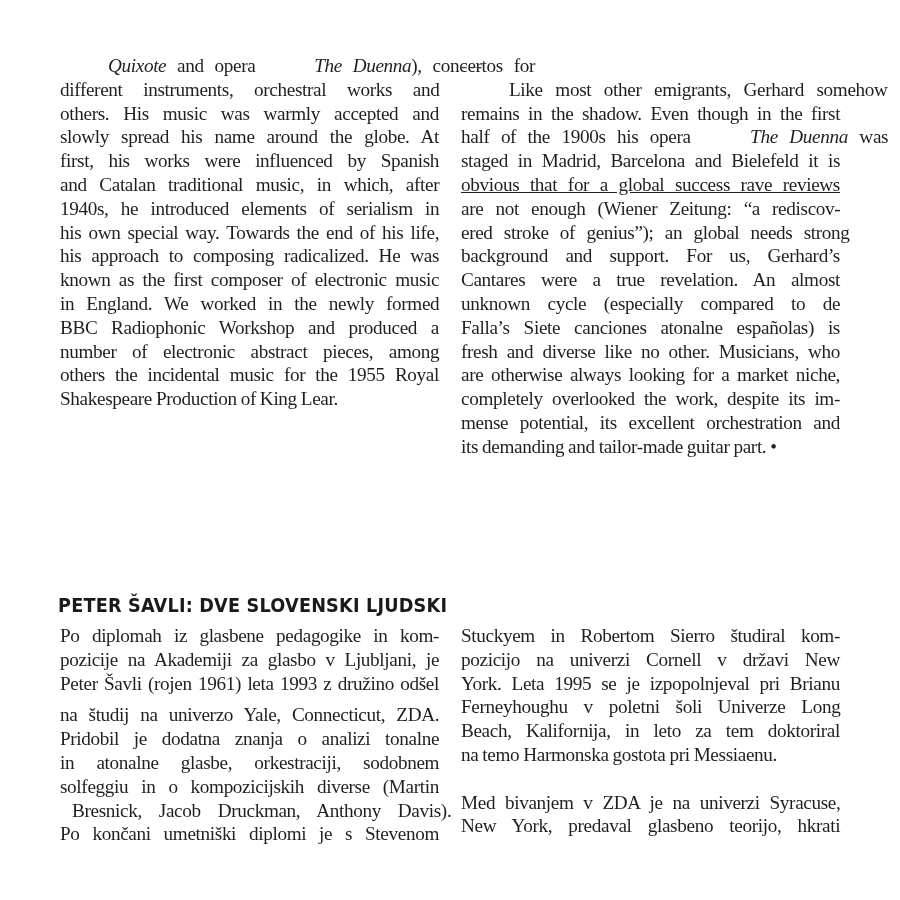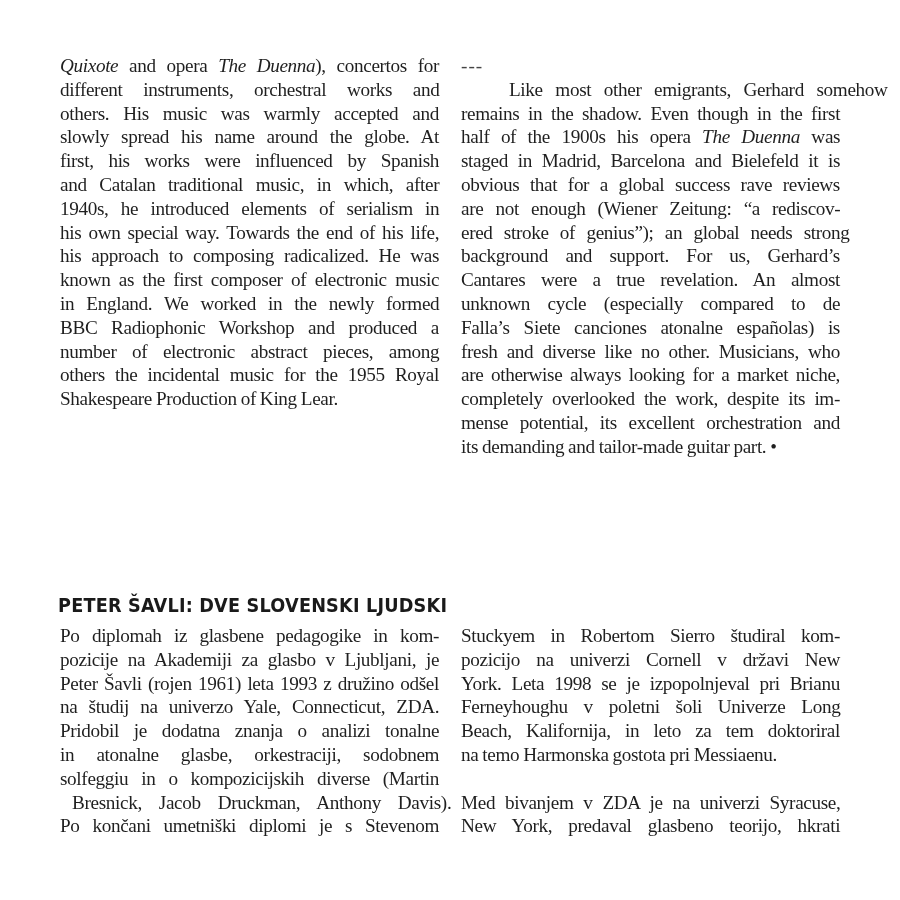--- a/index.html
+++ b/index.html
@@ -28,21 +28,21 @@
     .col-br { left: 461px; top: 624px; }
     .dashes { color: #444; letter-spacing: 1px; }
     .heading {
       position: absolute; left: 58px; top: 594px;
       font-family: "DejaVu Sans", "Liberation Sans", sans-serif;
       font-weight: bold; font-size: 19px; letter-spacing: 0.2px;
       color: #1a1a1a; white-space: nowrap;
       transform: scaleX(0.93); transform-origin: left top;
     }
     .gap { height: 23.8px; display: block; }
-    i { font-style: italic; }
+    i { font-style: italic; margin-left: 48px; }
   </style>
 </head>
 <body>
 
 <div class="col col-tl">
   <span class="line" style="display: block; width: auto; word-spacing: 6.33333px;"><i>Quixote</i> <span>and opera </span><i>The Duenna</i><span>), concertos for</span></span>
   <span class="line" style="display: block; width: auto; word-spacing: 16.25px;">different instruments, orchestral works and</span>
   <span class="line" style="display: block; width: auto; word-spacing: 9.5px;">others. His music was warmly accepted and</span>
   <span class="line" style="display: block; width: auto; word-spacing: 7.5px;">slowly spread his name around the globe. At</span>
   <span class="line" style="display: block; width: auto; word-spacing: 10.3333px;">first, his works were influenced by Spanish</span>
@@ -57,51 +57,51 @@
   <span class="line" style="display: block; width: auto; word-spacing: 5.64286px;">others the incidental music for the 1955 Royal</span>
   <span class="line last">Shakespeare Production of King Lear.</span>
 </div>
 
 <div class="col col-tr">
   <span class="line last dashes">---</span>
   <span class="line" style="display: block; width: auto; word-spacing: 8.1px; margin-left: 48px;">Like most other emigrants, Gerhard somehow</span>
   <span class="line" style="display: block; width: auto; word-spacing: 4.25px;">remains in the shadow. Even though in the first</span>
   <span class="line" style="display: block; width: auto; word-spacing: 7px;"><span>half of the 1900s his opera </span><i>The Duenna</i><span> was</span></span>
   <span class="line" style="display: block; width: auto; word-spacing: 5.35714px;">staged in Madrid, Barcelona and Bielefeld it is</span>
-  <span class="line" style="display: block; width: auto; word-spacing: 6.07143px;">obvious that for a global success rave reviews</span>
+  <span class="line" style="display: block; width: auto; word-spacing: 6.07143px; text-decoration: underline;">obvious that for a global success rave reviews</span>
   <span class="line" style="display: block; width: auto; word-spacing: 7.66667px;">are not enough (Wiener Zeitung: “a rediscov-</span>
   <span class="line" style="display: block; width: auto; word-spacing: 6.78571px;">ered stroke of genius”); an global needs strong</span>
   <span class="line" style="display: block; width: auto; word-spacing: 12.9px;">background and support. For us, Gerhard’s</span>
   <span class="line" style="display: block; width: auto; word-spacing: 11.1667px;">Cantares were a true revelation. An almost</span>
   <span class="line" style="display: block; width: auto; word-spacing: 13.1px;">unknown cycle (especially compared to de</span>
   <span class="line" style="display: block; width: auto; word-spacing: 9.3px;">Falla’s Siete canciones atonalne españolas) is</span>
   <span class="line" style="display: block; width: auto; word-spacing: 4.64286px;">fresh and diverse like no other. Musicians, who</span>
   <span class="line" style="display: block; width: auto; word-spacing: 3.07143px;">are otherwise always looking for a market niche,</span>
   <span class="line" style="display: block; width: auto; word-spacing: 4.66667px;">completely overlooked the work, despite its im-</span>
   <span class="line" style="display: block; width: auto; word-spacing: 7.1px;">mense potential, its excellent orchestration and</span>
   <span class="line last">its demanding and tailor-made guitar part. •</span>
 </div>
 
 <div class="heading">PETER ŠAVLI: DVE SLOVENSKI LJUDSKI</div>
 
 <div class="col col-bl">
   <span class="line" style="display: block; width: auto; word-spacing: 7.83333px;">Po diplomah iz glasbene pedagogike in kom-</span>
   <span class="line" style="display: block; width: auto; word-spacing: 5.35714px;">pozicije na Akademiji za glasbo v Ljubljani, je</span>
   <span class="line" style="display: block; width: auto; word-spacing: 1.875px;">Peter Šavli (rojen 1961) leta 1993 z družino odšel</span>
-  <span class="line" style="display: block; width: auto; word-spacing: 6.66667px;">na študij na univerzo Yale, Connecticut, ZDA.</span>
+  <span class="line" style="display: block; width: auto; word-spacing: 6.66667px; margin-top: 8px;">na študij na univerzo Yale, Connecticut, ZDA.</span>
   <span class="line" style="display: block; width: auto; word-spacing: 10.3333px;">Pridobil je dodatna znanja o analizi tonalne</span>
   <span class="line" style="display: block; width: auto; word-spacing: 17.75px;">in atonalne glasbe, orkestraciji, sodobnem</span>
   <span class="line" style="display: block; width: auto; word-spacing: 6.5px;">solfeggiu in o kompozicijskih diverse (Martin</span>
   <span class="line" style="display: block; width: auto; word-spacing: 12.5px; margin-left: 12px;">Bresnick, Jacob Druckman, Anthony Davis).</span>
   <span class="line" style="display: block; width: auto; word-spacing: 8.33333px;">Po končani umetniški diplomi je s Stevenom</span>
 </div>
 
 <div class="col col-br">
   <span class="line" style="display: block; width: auto; word-spacing: 11.1px;">Stuckyem in Robertom Sierro študiral kom-</span>
   <span class="line" style="display: block; width: auto; word-spacing: 11.6667px;">pozicijo na univerzi Cornell v državi New</span>
-  <span class="line" style="display: block; width: auto; word-spacing: 5.5px;">York. Leta 1998 se je izpopolnjeval pri Brianu</span>
+  <span class="line" style="display: block; width: auto; word-spacing: 5.5px;">York. Leta 1995 se je izpopolnjeval pri Brianu</span>
   <span class="line" style="display: block; width: auto; word-spacing: 11.5px;">Ferneyhoughu v poletni šoli Univerze Long</span>
   <span class="line" style="display: block; width: auto; word-spacing: 9.83333px;">Beach, Kalifornija, in leto za tem doktoriral</span>
   <span class="line last">na temo Harmonska gostota pri Messiaenu.</span>
   <span class="gap"></span>
   <span class="line" style="display: block; width: auto; word-spacing: 5.35714px;">Med bivanjem v ZDA je na univerzi Syracuse,</span>
   <span class="line" style="display: block; width: auto; word-spacing: 11.7px;">New York, predaval glasbeno teorijo, hkrati</span>
 </div>
 
 </body></html>

